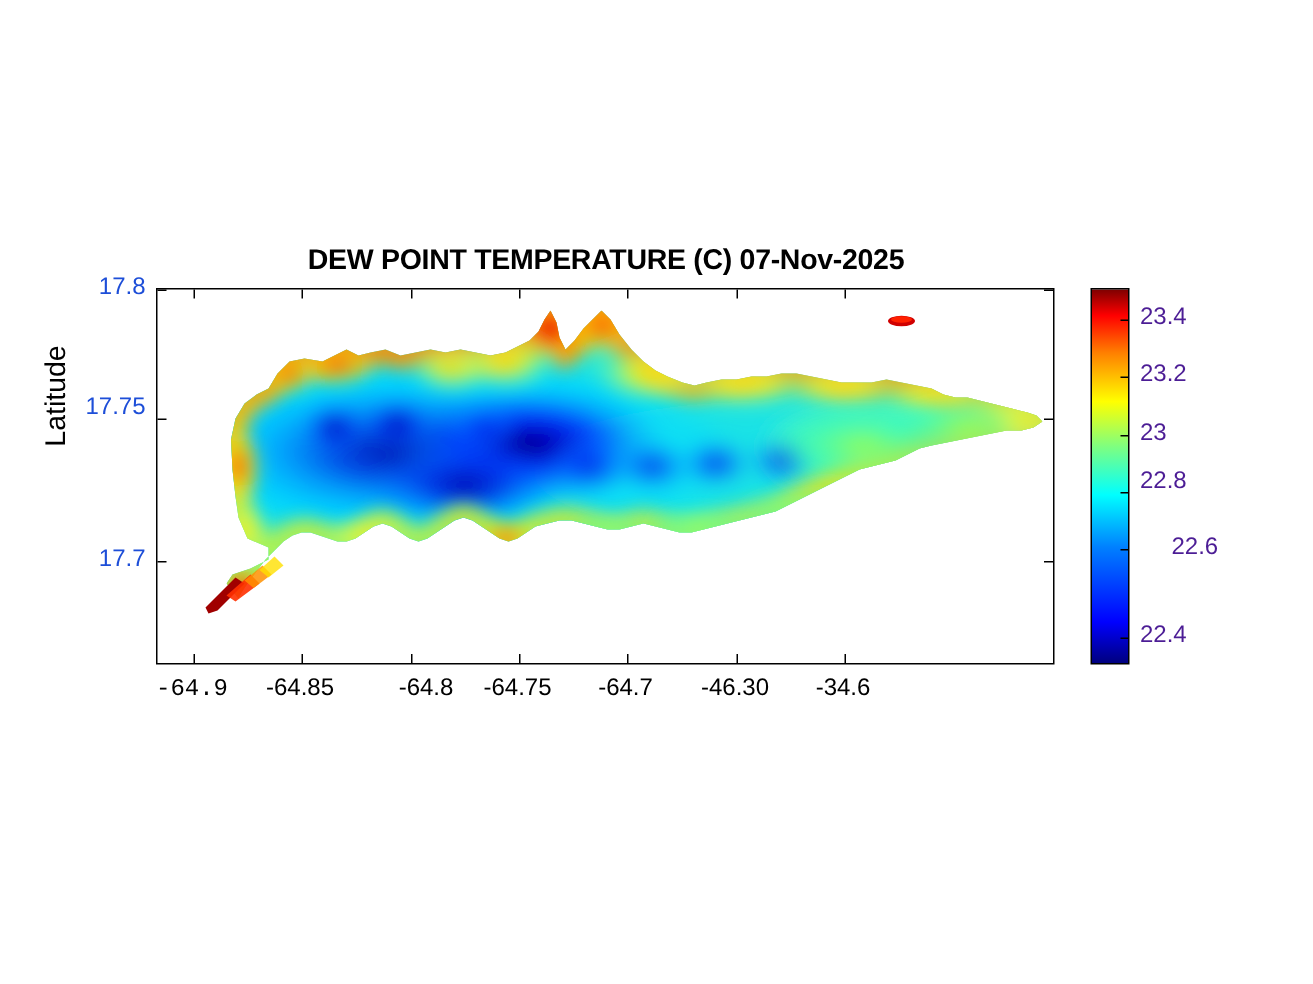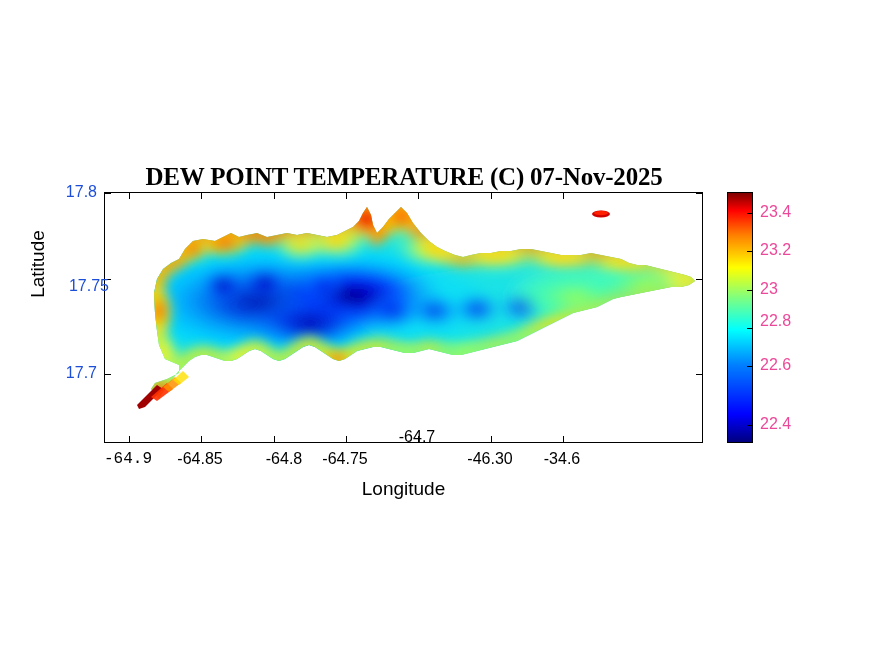--- a/index.html
+++ b/index.html
@@ -16,26 +16,25 @@
     overflow: hidden;
   }
 
   
   #chart-title {
     position: absolute;
     left: 104px;
     top: 163px;
     width: 600px;
     text-align: center;
-    font-size: 25px;
+    font-size: 19px;
     font-weight: bold;
     color: #000000;
     letter-spacing: -0.2px;
     white-space: nowrap;
-    font-family: Liberation Serif, serif;
   }
 
   
   #plot-box {
     position: absolute;
     left: 104px;
     top: 192px;
     width: 599px;
     height: 251px;
     border: 1px solid #000000;
@@ -125,35 +124,34 @@
     position: absolute;
     right: 0;
     width: 5px;
     height: 1px;
     background: #000000;
   }
   .cbticklabel {
     position: absolute;
     left: 760px;
     font-size: 16px;
-    color: #ec4899;
+    color: #4c1d95;
     transform: translateY(-50%);
     white-space: nowrap;
   }
 </style>
 </head>
 <body>
 
 <div id="page">
 
   <div id="chart-title">DEW POINT TEMPERATURE (C) 07-Nov-2025</div>
 
   <div id="ylabel">Latitude</div>
 
-  <div id="xlabel">Longitude</div>
 
   <div id="plot-box">
 
     <svg id="map-svg" viewBox="0 0 599 251" preserveAspectRatio="none">
       <defs>
 
         <clipPath id="islandClip">
           <path d="M 54,206 L 46,196 L 50,190 L 62,186 L 74,180 L 74,172
                    L 60,166 L 54,152 L 52,138 L 50,120 L 49,100 L 52,86
                    L 58,76 L 66,70 L 74,66 L 80,56 L 88,48 L 98,46
@@ -374,37 +372,37 @@
     <div class="tick-y-left" style="top:181px"></div>
     <div class="tick-y-right" style="top:0px"></div>
     <div class="tick-y-right" style="top:86px"></div>
     <div class="tick-y-right" style="top:181px"></div>
   </div>
 
   <div class="xticklabel" style="left:128px; top:450px;font-family:Liberation Mono, monospace;">-64.9</div>
   <div class="xticklabel" style="left:200px; top:450px;">-64.85</div>
   <div class="xticklabel" style="left:273px; top:450px;margin-left:11px;">-64.8</div>
   <div class="xticklabel" style="left:345px; top:450px;">-64.75</div>
-  <div class="xticklabel" style="left:417px; top:428px;">-64.7</div>
+  <div class="xticklabel" style="left:417px; top:450px;">-64.7</div>
   <div class="xticklabel" style="left:490px; top:450px;">-46.30</div>
   <div class="xticklabel" style="left:562px; top:450px;">-34.6</div>
 
   <div class="yticklabel" style="left:42px; width:55px; top:192px;">17.8</div>
-  <div class="yticklabel" style="left:34px; width:63px; top:286px;padding-left:12px;">17.75</div>
+  <div class="yticklabel" style="left:34px; width:63px; top:272px;">17.75</div>
   <div class="yticklabel" style="left:42px; width:55px; top:373px;">17.7</div>
 
   <div id="colorbar-box">
     <div class="cb-tick" style="top:20px;"></div>
     <div class="cb-tick" style="top:58px;"></div>
     <div class="cb-tick" style="top:97px;"></div>
     <div class="cb-tick" style="top:135px;"></div>
     <div class="cb-tick" style="top:173px;"></div>
     <div class="cb-tick" style="top:232px;"></div>
   </div>
 
   <div class="cbticklabel" style="top:212px;">23.4</div>
   <div class="cbticklabel" style="top:250px;">23.2</div>
   <div class="cbticklabel" style="top:289px;">23</div>
   <div class="cbticklabel" style="top:321px;">22.8</div>
-  <div class="cbticklabel" style="top:365px;">22.6</div>
+  <div class="cbticklabel" style="top:365px;margin-left:21px;">22.6</div>
   <div class="cbticklabel" style="top:424px;">22.4</div>
 
 </div>
 
 </body></html>

